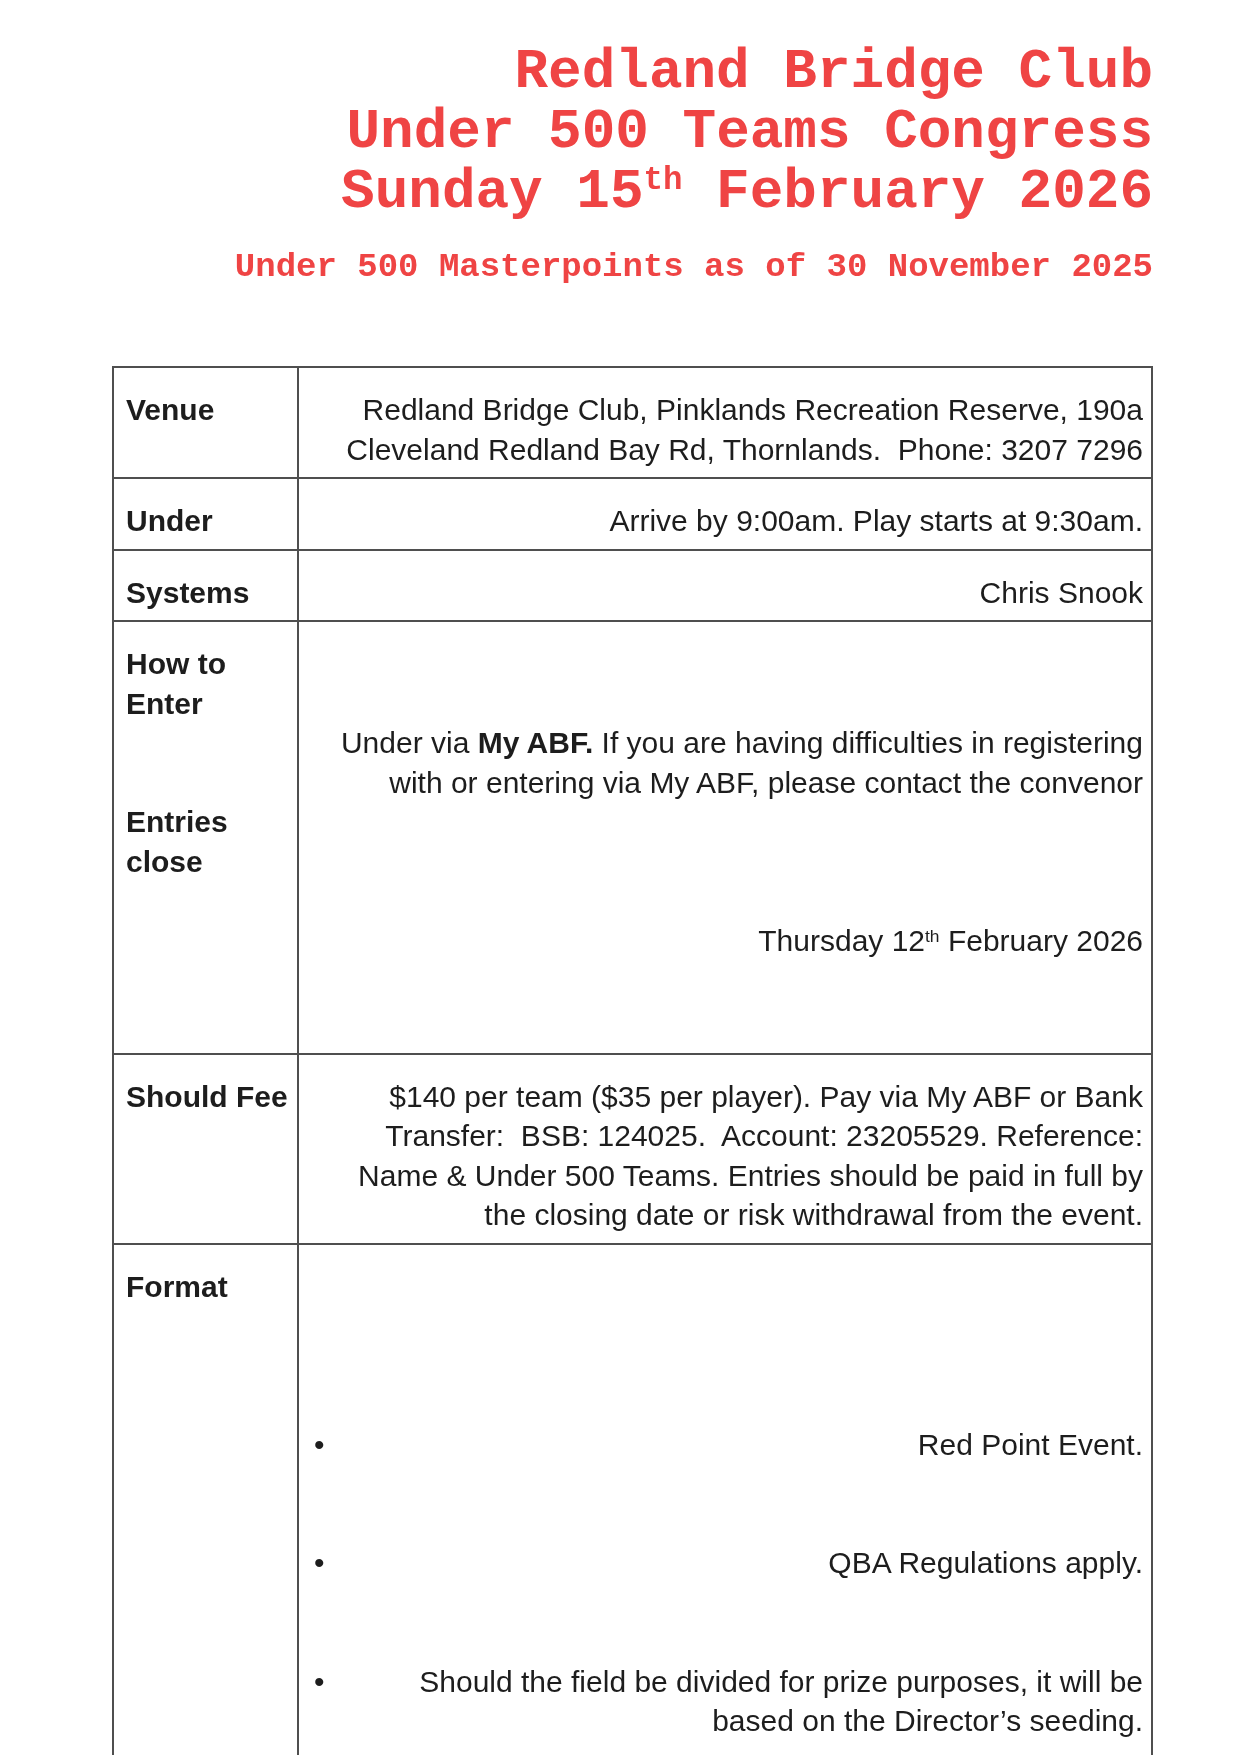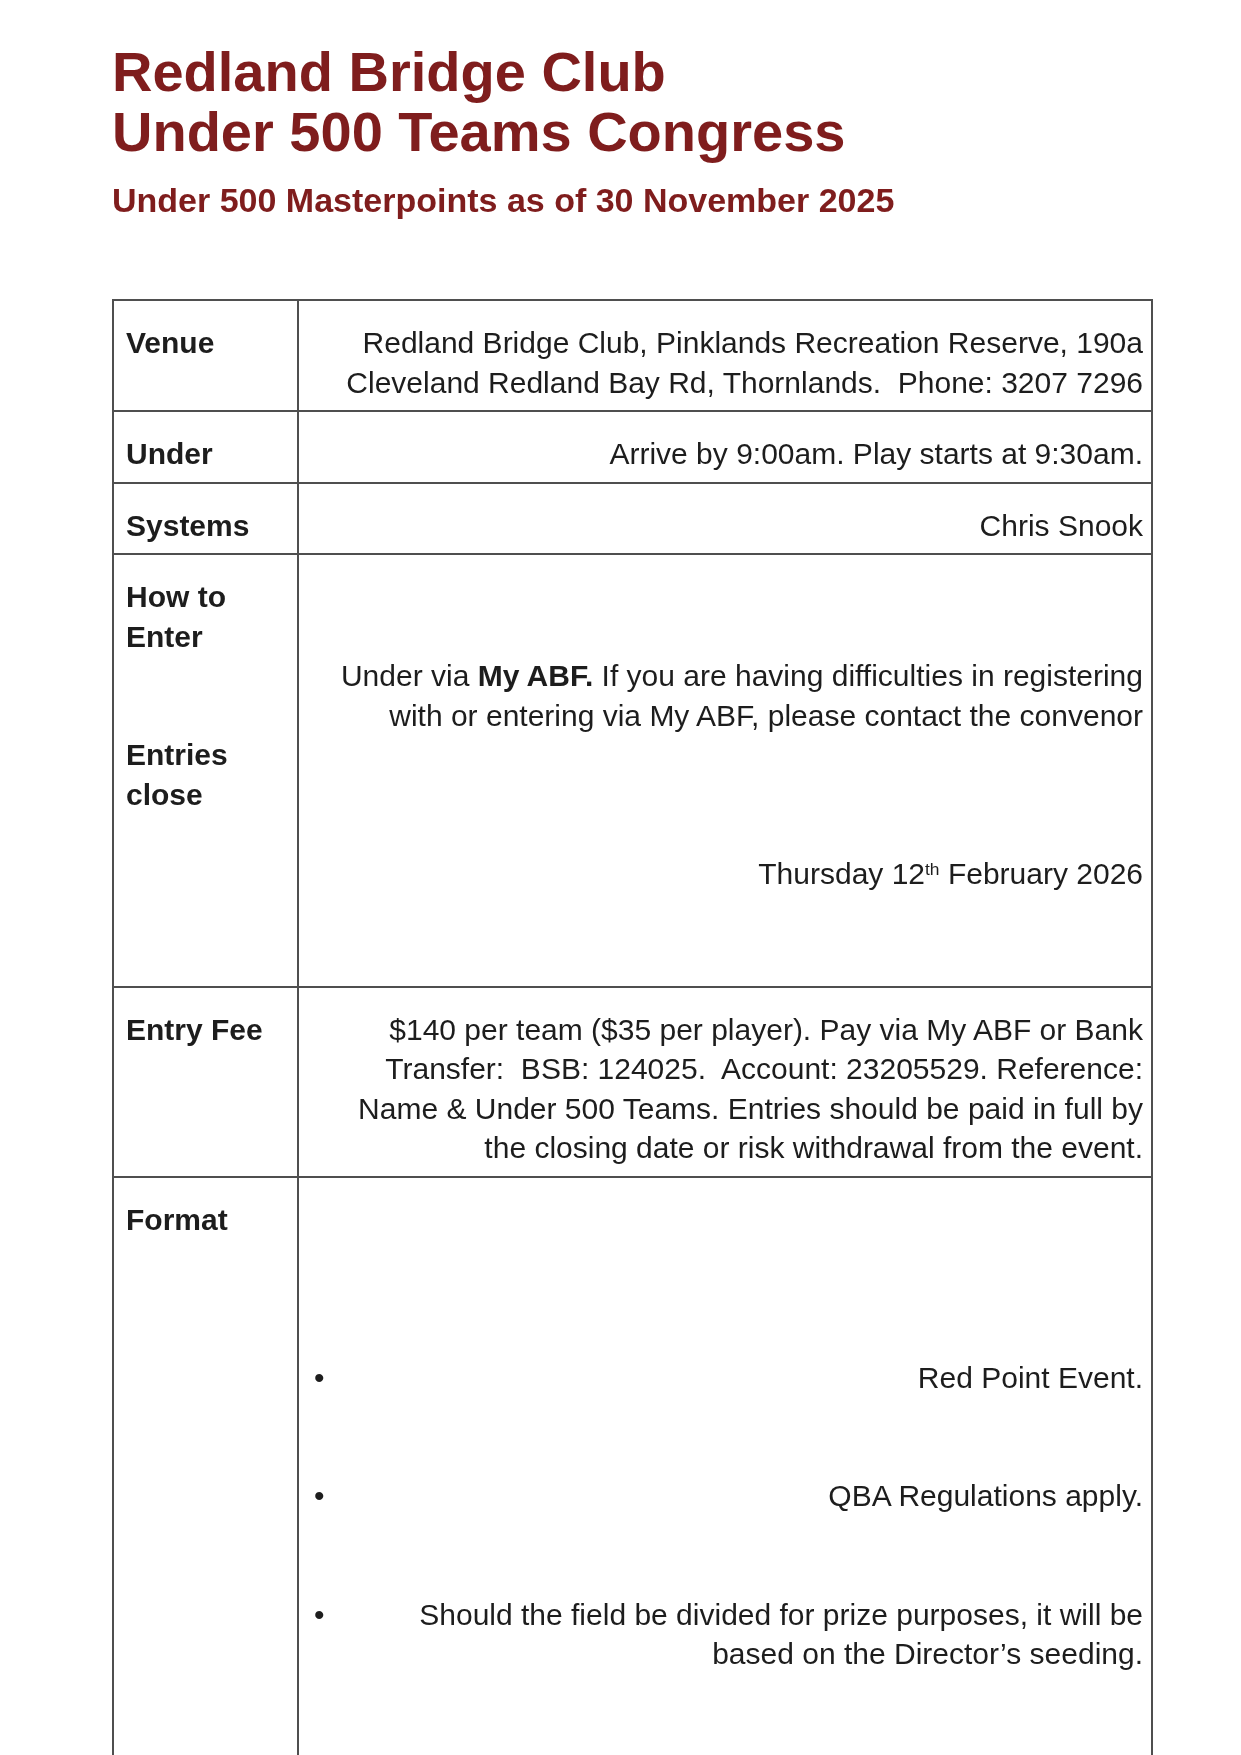--- a/index.html
+++ b/index.html
@@ -15,24 +15,24 @@
     color: #1c1c1c;
     overflow: hidden;
   }
   .sheet {
     padding-top: 42px;
   }
   
   .doc-header {
     width: 1041px;
     margin-left: 112px;
-    text-align: left;
-    font-family: Liberation Sans, sans-serif;
+    text-align: right;
+    font-family: Liberation Mono, monospace;
     font-weight: bold;
-    color: #7f1d1d;
+    color: #ef4444;
   }
   .title-line {
     font-size: 56px;
     line-height: 60px;
     white-space: nowrap;
   }
   .title-line sup {
     font-size: 58%;
     font-weight: bold;
     vertical-align: baseline;
@@ -100,20 +100,21 @@
   }
 </style>
 </head>
 <body>
 
 <div class="sheet">
 
   <div class="doc-header">
     <div class="title-line">Redland Bridge Club</div>
     <div class="title-line">Under 500 Teams Congress</div>
+    <div class="title-line"><span>Sunday 15</span><sup>th</sup><span> February 2026</span></div>
     <div class="subtitle">Under 500 Masterpoints as of 30 November 2025</div>
   </div>
 
   <table class="details">
     <tbody>
         <tr>
       <td class="lbl">Venue</td>
       <td class="val">Redland Bridge Club, Pinklands Recreation Reserve, 190a Cleveland Redland Bay Rd, Thornlands.  Phone: 3207 7296</td>
     </tr>
     <tr>
@@ -128,21 +129,21 @@
       <td class="lbl">
         <div>How to Enter</div>
         <div class="lbl-secondary">Entries close</div>
       </td>
       <td class="val">
         <p><span>Under via </span><b>My ABF.</b><span> If you are having difficulties in registering with or entering via My ABF, please contact the convenor</span></p>
         <p class="date-para"><span>Thursday 12</span><sup>th</sup><span> February 2026</span></p>
       </td>
     </tr>
     <tr>
-      <td class="lbl">Entry Fee</td>
+      <td class="lbl">Should Fee</td>
       <td class="val">$140 per team ($35 per player). Pay via My ABF or Bank Transfer:  BSB: 124025.  Account: 23205529. Reference: Name &amp; Under 500 Teams. Entries should be paid in full by the closing date or risk withdrawal from the event.</td>
     </tr>
     <tr>
       <td class="lbl">Format</td>
       <td class="val">
         <ul class="bullets">
           <li>Red Point Event.</li>
           <li>QBA Regulations apply.</li>
           <li>Should the field be divided for prize purposes, it will be based on the Director’s seeding.</li>
           <li>Green and Blue Systems only.</li>

